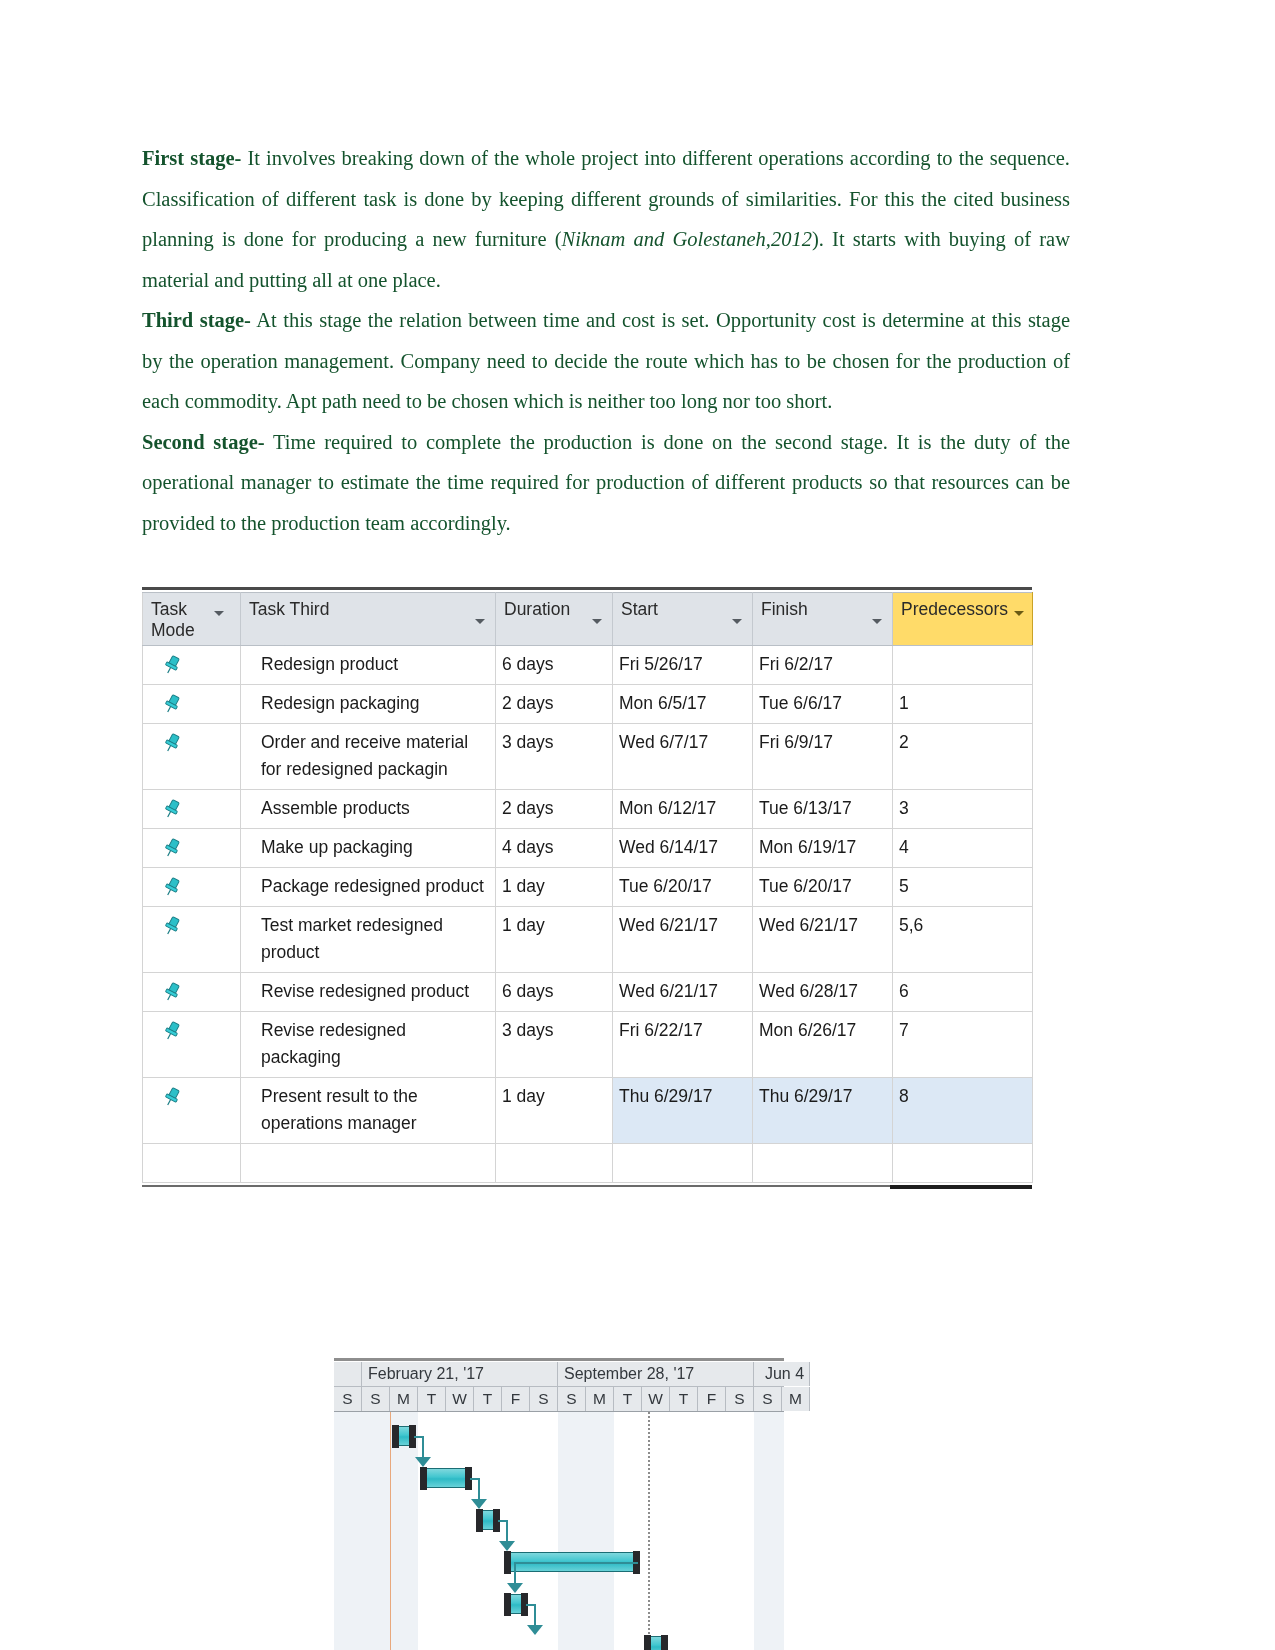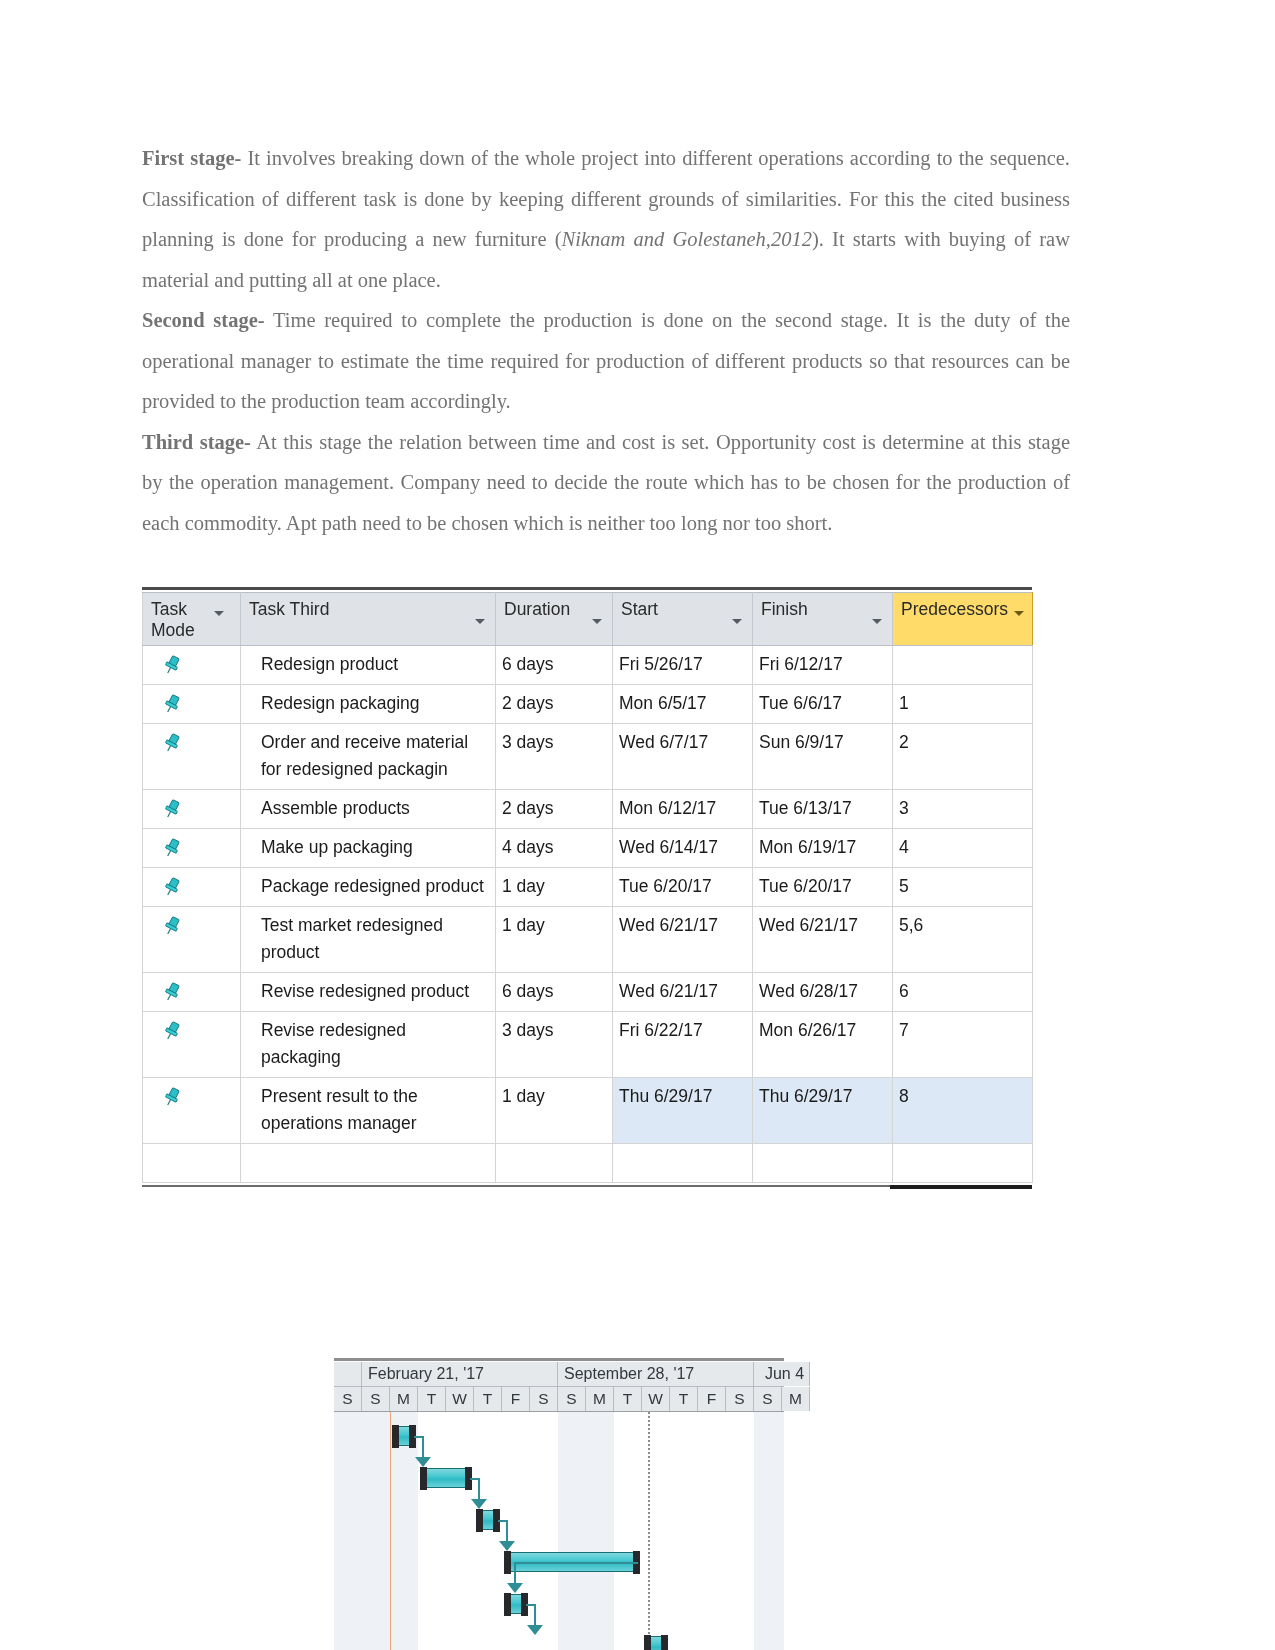--- a/index.html
+++ b/index.html
@@ -19,21 +19,21 @@
   .prose {
     position: absolute;
     left: 142px;
     top: 138px;
     width: 928px;
   }
   .para {
     font-family: "Liberation Serif", serif;
     font-size: 20.5px;
     line-height: 40.5px;
-    color: #737373;
+    color: #14532d;
     text-align: justify;
     text-justify: inter-word;
     margin: 0 0 0 0;
   }
   .para .lead {
     font-weight: bold;
   }
   .para .ital {
     font-style: italic;
   }
@@ -263,24 +263,24 @@
   }
 </style>
 </head>
 <body>
 
 <div class="prose">
   <p class="para">
     <span class="lead">First stage-</span><span> It involves breaking down of the whole project into different operations according to the sequence. Classification of different task is done by keeping different grounds of similarities. For this the cited business planning is done for producing a new furniture (</span><span class="ital">Niknam and Golestaneh,2012</span><span>). It starts with buying of raw material and putting all at one place.</span>
   </p>
   <p class="para">
-    <span class="lead">Second stage-</span><span> Time required to complete the production is done on the second stage. It is the duty of the operational manager to estimate the time required for production of different products so that resources can be provided to the production team accordingly.</span>
+    <span class="lead">Third stage-</span><span> At this stage the relation between time and cost is set. Opportunity cost is determine at this stage by the operation management. Company need to decide the route which has to be chosen for the production of each commodity. Apt path need to be chosen which is neither too long nor too short.</span>
   </p>
   <p class="para">
-    <span class="lead">Third stage-</span><span> At this stage the relation between time and cost is set. Opportunity cost is determine at this stage by the operation management. Company need to decide the route which has to be chosen for the production of each commodity. Apt path need to be chosen which is neither too long nor too short.</span>
+    <span class="lead">Second stage-</span><span> Time required to complete the production is done on the second stage. It is the duty of the operational manager to estimate the time required for production of different products so that resources can be provided to the production team accordingly.</span>
   </p>
 </div>
 
 <div class="proj-table">
   <div class="top-rule"></div>
 
   <table class="tbl">
     <colgroup>
       <col style="width:98px">
       <col style="width:255px">
@@ -332,21 +332,21 @@
           <td>
             <div class="cell c-name">Redesign product</div>
           </td>
           <td>
             <div class="cell ">6 days</div>
           </td>
           <td>
             <div class="cell ">Fri 5/26/17</div>
           </td>
           <td>
-            <div class="cell ">Fri 6/12/17</div>
+            <div class="cell ">Fri 6/2/17</div>
           </td>
           <td>
             <div class="cell "></div>
           </td>
         </tr>
         <tr class="body-row">
           <td>
             <div class="cell c-mode-cell"><span class="pin"><svg viewBox="0 0 24 24" width="22" height="24">
                   <g transform="rotate(28 12 12)">
                     <rect x="8" y="2.5" width="8" height="9.5" rx="1.2" fill="#2bbfc8" stroke="#1b7d85" stroke-width="1"></rect>
@@ -384,21 +384,21 @@
           <td>
             <div class="cell c-name">Order and receive material for redesigned packagin</div>
           </td>
           <td>
             <div class="cell ">3 days</div>
           </td>
           <td>
             <div class="cell ">Wed 6/7/17</div>
           </td>
           <td>
-            <div class="cell ">Sun 6/9/17</div>
+            <div class="cell ">Fri 6/9/17</div>
           </td>
           <td>
             <div class="cell ">2</div>
           </td>
         </tr>
         <tr class="body-row">
           <td>
             <div class="cell c-mode-cell"><span class="pin"><svg viewBox="0 0 24 24" width="22" height="24">
                   <g transform="rotate(28 12 12)">
                     <rect x="8" y="2.5" width="8" height="9.5" rx="1.2" fill="#2bbfc8" stroke="#1b7d85" stroke-width="1"></rect>

